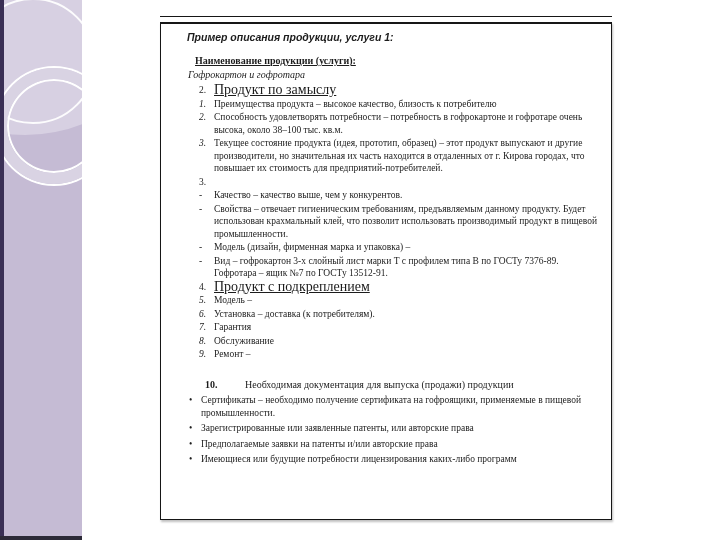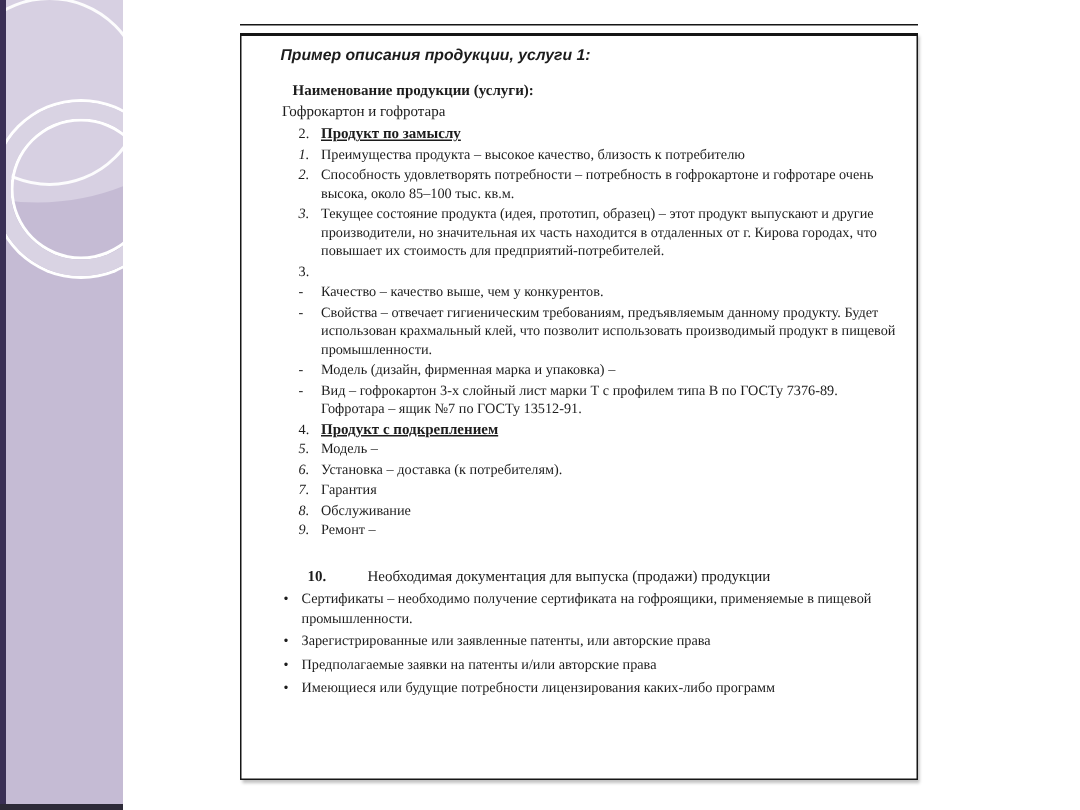--- a/index.html
+++ b/index.html
@@ -13,27 +13,27 @@
               border:11px solid #d9d3e3;box-shadow:0 0 0 2px #ffffff, inset 0 0 0 2px #ffffff;}
   .edge{position:absolute;left:0;top:0;width:4px;height:540px;background:#3a2f55;}
   .bottom-bar{position:absolute;left:0;top:536px;width:82px;height:4px;background:#2d2a38;}
   
   .topline{position:absolute;left:160px;top:16px;width:452px;height:1px;background:#161616;}
   .box{position:absolute;left:160px;top:22px;width:452px;height:498px;box-sizing:border-box;
        background:#ffffff;border:1px solid #161616;border-top:2px solid #161616;
        box-shadow:1px 2px 2px rgba(0,0,0,0.25);padding:4px 8px 0 26px;}
   .title{font-family:"Liberation Sans",sans-serif;font-weight:bold;font-style:italic;
          font-size:10.5px;margin:3px 0 12px 0;}
-  .name-heading{font-weight:bold;font-size:10px;margin-left:8px;}
-  .name-value{font-size:10px;margin:3px 0 4px 1px;}
+  .name-heading{font-weight:bold;text-decoration:underline;font-size:10px;margin-left:8px;}
+  .name-value{font-style:italic;font-size:10px;margin:3px 0 4px 1px;}
   .list{margin-left:12px;}
   .row{display:flex;font-size:9.5px;line-height:12.5px;margin-top:1px;}
   .num{flex:0 0 15px;font-style:italic;}
   .hnum{font-style:normal;}
-  .heading{font-weight:bold;text-decoration:underline;font-style:normal;font-size:10px;}
+  .heading{font-weight:normal;text-decoration:underline;font-style:normal;font-size:14px;}
   .txt{flex:1;}
   .doc-section{margin-left:2px;margin-top:18px;}
   .doc-head{margin-left:16px;font-size:10px;gap:22px;}
   .doc-head .heading{text-decoration:none;font-size:10px;}
   .bullet-row{margin-top:3px;}
   .bdot{flex:0 0 12px;font-style:normal;}
 </style>
 </head>
 <body>
 
@@ -60,21 +60,21 @@
       <div class="row">
         <span class="num hnum">2.</span>
         <span class="heading">Продукт по замыслу</span>
       </div>
       <div class="row">
         <span class="num">1.</span>
         <span class="txt">Преимущества продукта – высокое качество, близость к потребителю</span>
       </div>
       <div class="row">
         <span class="num">2.</span>
-        <span class="txt">Способность удовлетворять потребности – потребность в гофрокартоне и гофротаре очень высока, около 85–100 тыс. кв.м.</span>
+        <span class="txt">Способность удовлетворять потребности – потребность в гофрокартоне и гофротаре очень высока, около 38–100 тыс. кв.м.</span>
       </div>
       <div class="row">
         <span class="num">3.</span>
         <span class="txt">Текущее состояние продукта (идея, прототип, образец) – этот продукт выпускают и другие производители, но значительная их часть находится в отдаленных от г. Кирова городах, что повышает их стоимость для предприятий-потребителей.</span>
       </div>
 
       <div class="row">
         <span class="num hnum">3.</span>
       </div>
       <div class="row">

